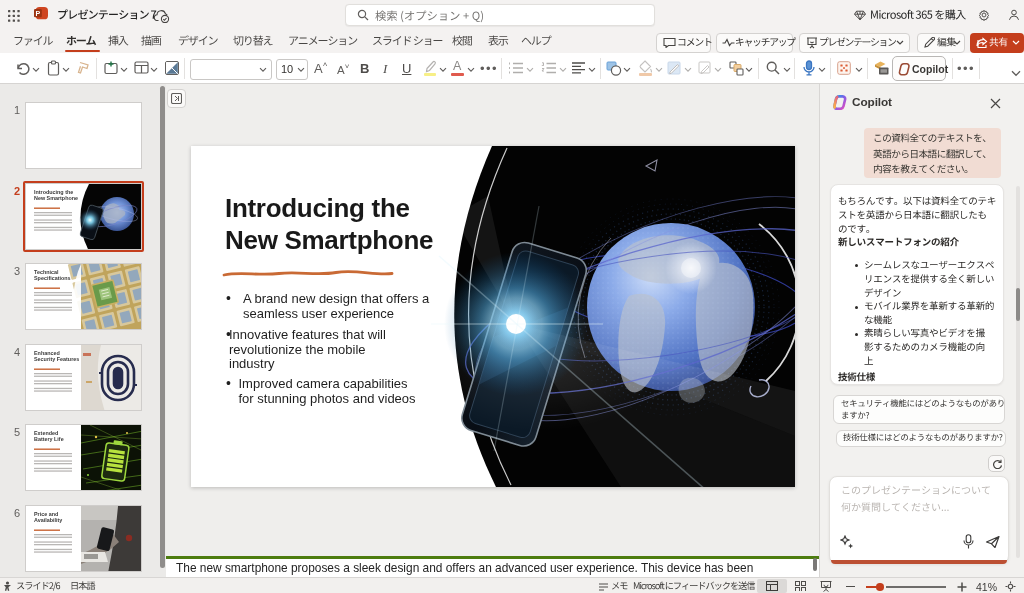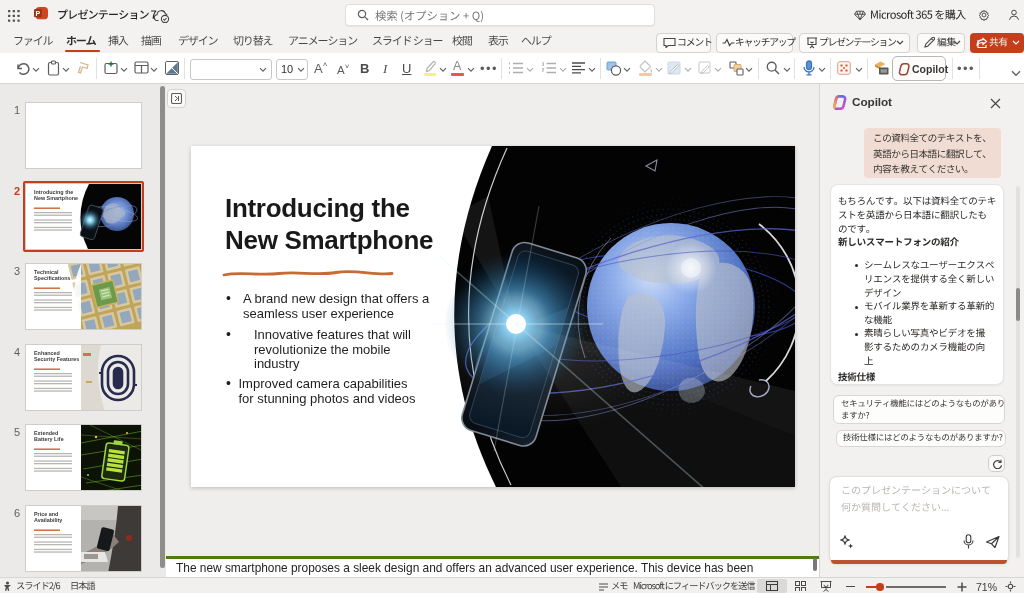--- a/index.html
+++ b/index.html
@@ -730,21 +730,21 @@
 <div class="ab" style="left:225px;top:191.5px;font-size:26px;line-height:32.5px;font-weight:bold;color:#191919;letter-spacing:-0.3px">Introducing the<br>New Smartphone</div>
 <svg class="ab" style="left:221px;top:269px" width="175" height="10">
     <path d="M3,6 C20,2.5 38,7 58,4.5 S95,7 115,3.5 S155,7 171,4.5" fill="none" stroke="#c96a35" stroke-width="2.8" stroke-linecap="round"></path>
   </svg>
 <div class="ab" style="left:226px;top:292px;font-size:13px;line-height:14.7px;color:#1f1f1f">
     <span style="position:absolute;left:0;top:-1.5px;font-size:14px">•</span>
     <div style="margin-left:17px">A brand new design that offers a<br>seamless user experience</div>
   </div>
 <div class="ab" style="left:226px;top:328px;font-size:13px;line-height:14.7px;color:#1f1f1f">
     <span style="position:absolute;left:0;top:-1.5px;font-size:14px">•</span>
-    <div style="margin-left:28px">Innovative features that will<br>revolutionize the mobile<br>industry</div>
+    <div style="margin-left:3px">Innovative features that will<br>revolutionize the mobile<br>industry</div>
   </div>
 <div class="ab" style="left:226px;top:377px;font-size:13px;line-height:14.7px;color:#1f1f1f">
     <span style="position:absolute;left:0;top:-1.5px;font-size:14px">•</span>
     <div style="margin-left:12.5px">Improved camera capabilities<br>for stunning photos and videos</div>
   </div>
 <div class="ab" style="left:166px;top:556px;width:653px;height:21px;background:#fff;border-top:3px solid #4d7c0f;overflow:hidden">
     <div style="position:absolute;left:10px;top:1.5px;width:640px;font-size:11.9px;line-height:14.5px;color:#242424">The new smartphone proposes a sleek design and offers an advanced user experience. This device has been<br>designed with cutting-edge technology and innovative features that will give users a unique experience. Among the</div>
   </div>
 <div class="ab" style="left:813px;top:558px;width:4px;height:13px;background:#7a7876;border-radius:2px"></div>
 <div class="ab" style="left:0;top:577px;width:1024px;height:16px;background:#f2f0ee;border-top:1px solid #d8d6d4"></div>
@@ -818,21 +818,21 @@
     <path d="M0.5 0.5 h11 M1.5 0.5 v6 h9 v-6 M6 6.5 v2 M3.5 10.5 l2.5-2 2.5 2"></path>
     <path d="M4 3.8 a2 2 0 0 0 4 0"></path>
   </svg>
 <div class="ab" style="left:846px;top:585.5px;width:9px;height:1.6px;background:#4e4c4a"></div>
 <div class="ab" style="left:866px;top:586px;width:11px;height:1.8px;background:#c43e1c"></div>
 <div class="ab" style="left:876px;top:583px;width:7.5px;height:7.5px;background:#c43e1c;border-radius:50%"></div>
 <div class="ab" style="left:886px;top:586px;width:60px;height:1.8px;background:#6e6c6a"></div>
 <svg class="ab" style="left:957px;top:582px" width="10" height="10" fill="none" stroke="#4e4c4a" stroke-width="1.5">
     <path d="M5 0.5 v9 M0.5 5 h9"></path>
   </svg>
-<div class="ab" style="left:976px;top:581px;font-size:10.5px;color:#3d3b39">71%</div>
+<div class="ab" style="left:976px;top:581px;font-size:10.5px;color:#3d3b39">41%</div>
 <svg class="ab" style="left:1005px;top:581px" width="11" height="11" fill="none" stroke="#4e4c4a" stroke-width="1.1">
     <circle cx="5.5" cy="5.5" r="2.2"></circle>
     <path d="M5.5 0.5 v2 M5.5 8.5 v2 M0.5 5.5 h2 M8.5 5.5 h2"></path>
   </svg>
 <div class="ab" style="left:819px;top:84px;width:205px;height:493px;background:#f2f1ef;border-left:1px solid #d8d6d4"></div>
 <svg class="ab" style="left:832px;top:95px" width="15" height="15">
 <defs>
       <linearGradient id="cpg" x1="0" y1="0" x2="1" y2="1">
         <stop offset="0%" stop-color="#18a3e8"></stop>
         <stop offset="45%" stop-color="#7a5fe8"></stop>

